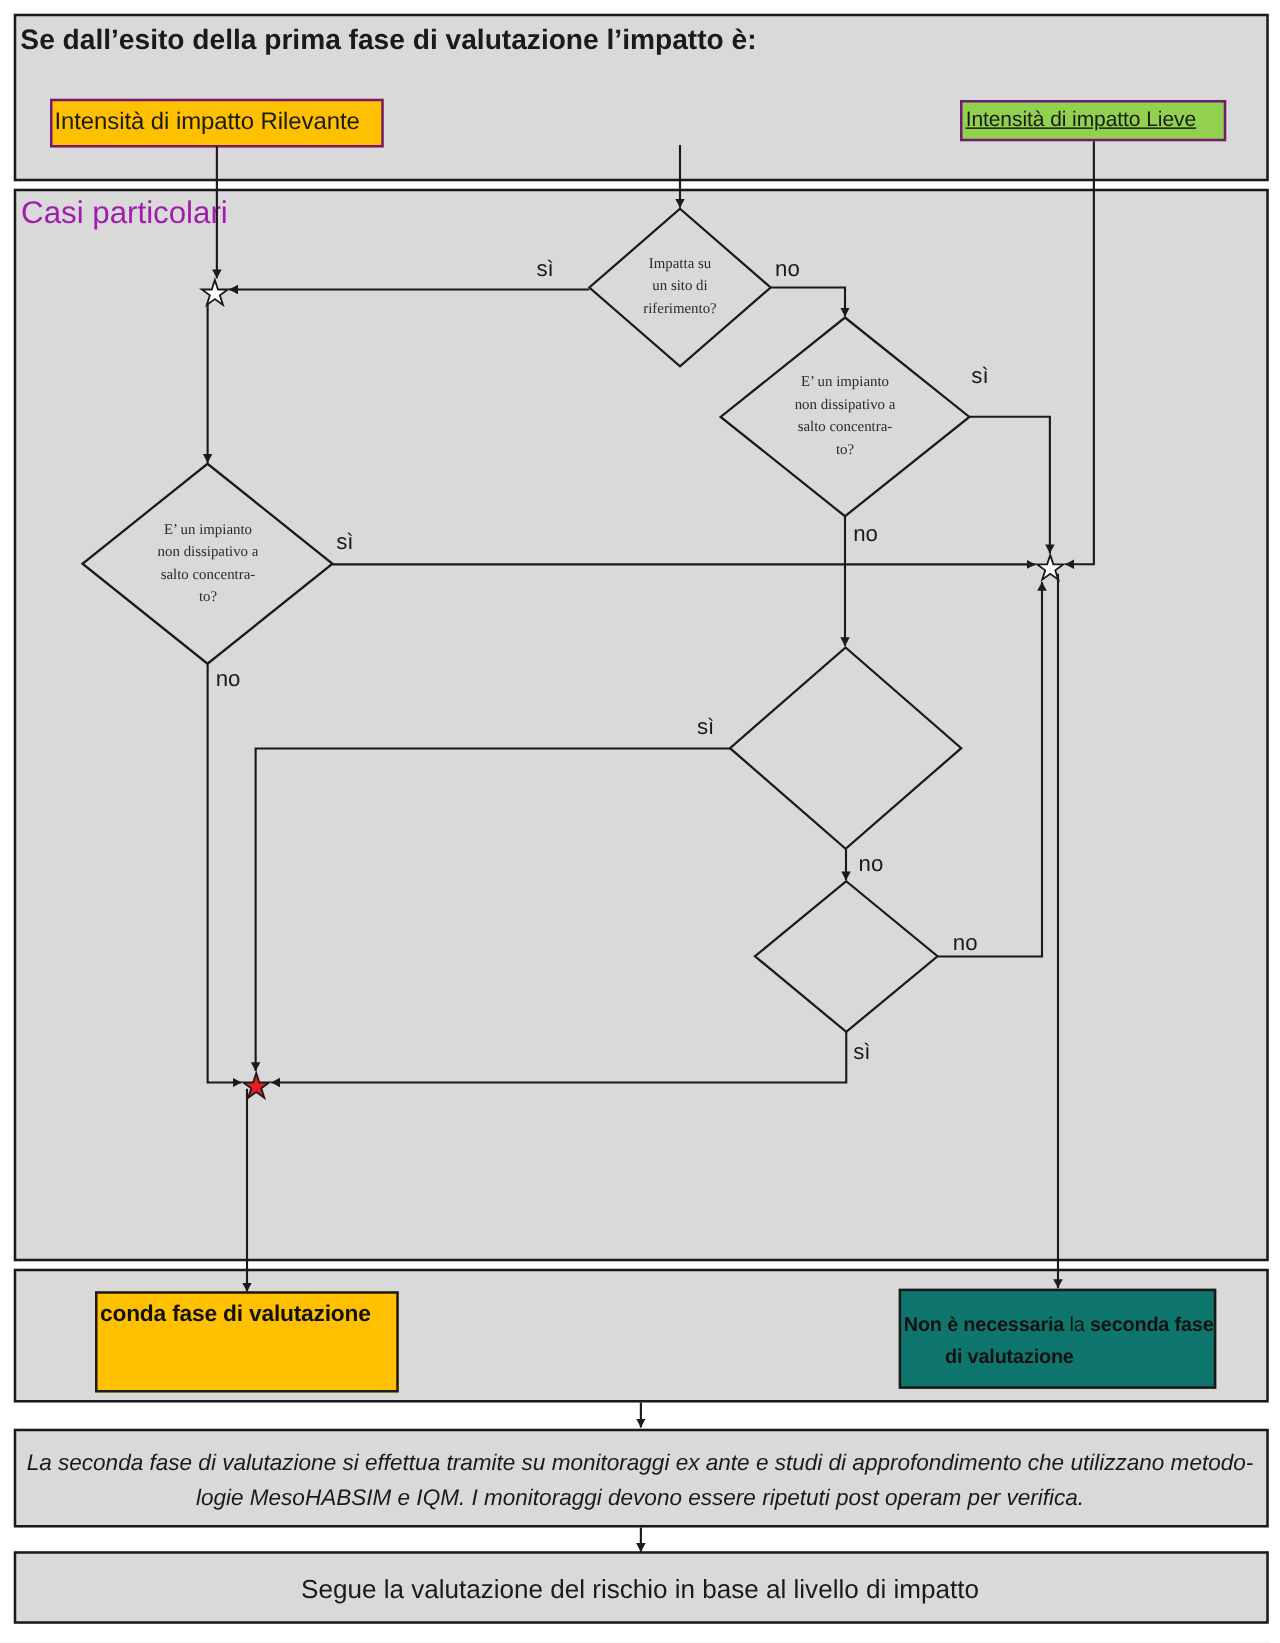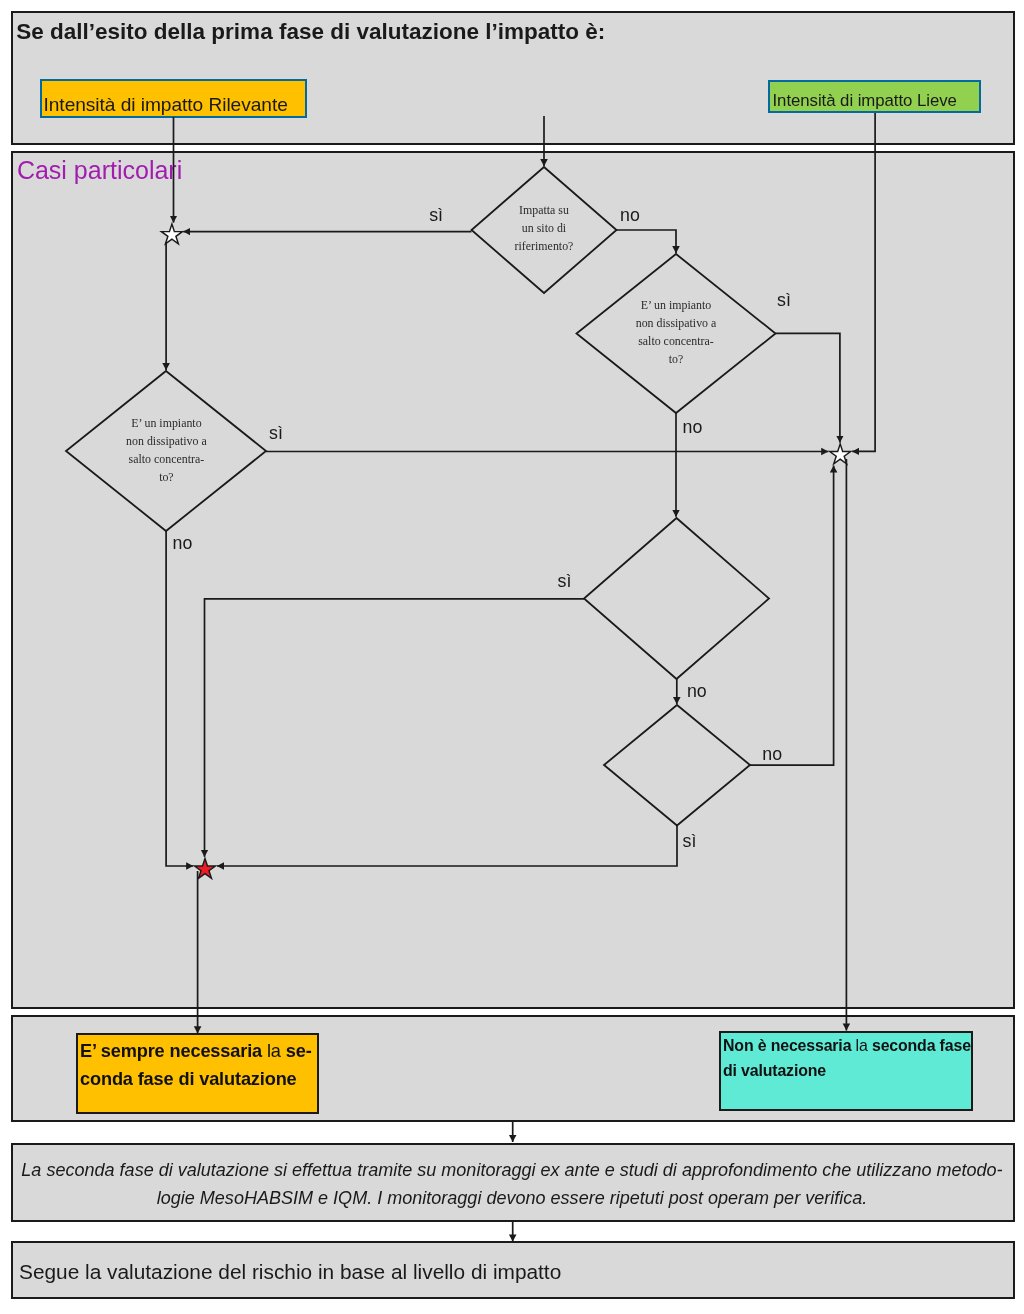--- a/index.html
+++ b/index.html
@@ -10,22 +10,22 @@
   #root{position:relative;width:1024px;height:920px;background:#ffffff;}
   
   .p1title,.p2title,.dtext,.elabel,.p4,.p5,.ibox>span,.rbox p{
       -webkit-font-smoothing:antialiased;
       transform:translateZ(0);}
 
   .panel{position:absolute;background:#d9d9d9;border:2px solid #1a1a1a;box-sizing:border-box;}
 
   svg#wires{position:absolute;left:0;top:0;width:1024px;height:1314px;pointer-events:none;z-index:5;}
 
-  .ibox{position:absolute;box-sizing:border-box;border:2px solid #0369a1;z-index:3;
-        display:flex;align-items:flex-end;}
+  .ibox{position:absolute;box-sizing:border-box;border:2px solid #701a75;z-index:3;
+        display:flex;align-items:center;}
   .ibox > span{display:block;width:100%;white-space:nowrap;
         font-size:18.9px;color:#1a1a1a;letter-spacing:-0.05px;}
 
   .rbox{position:absolute;box-sizing:border-box;border:2px solid #1a1a1a;z-index:3;}
   .rbox p{margin:0;font-size:16.6px;line-height:26px;color:#111;letter-spacing:-0.15px;
           white-space:nowrap;}
   .rbox b{font-weight:700;}
 
   .p1title{position:absolute;font-size:22.5px;line-height:28px;font-weight:700;
            color:#1a1a1a;z-index:3;white-space:nowrap;}
@@ -33,34 +33,34 @@
            white-space:nowrap;}
 
   .dtext{position:absolute;z-index:6;text-align:center;font-size:11.9px;line-height:18px;
          color:#2b2b2b;white-space:nowrap;font-family:Liberation Serif, serif;}
 
   .elabel{position:absolute;z-index:6;font-size:17.8px;line-height:20px;color:#1a1a1a;
           white-space:nowrap;}
 
   .p4{position:absolute;z-index:3;text-align:center;font-style:italic;
       font-size:18.05px;line-height:27.8px;color:#1a1a1a;}
-  .p5{position:absolute;z-index:3;font-size:20.85px;color:#1a1a1a;}
+  .p5{position:absolute;z-index:3;text-align:center;font-size:20.85px;color:#1a1a1a;}
 </style>
 </head>
 <body>
 
 <div id="root">
 
   <div class="panel" style="left:11px;top:11px;width:1004px;height:134px;"></div>
   <div class="p1title" style="left:16.3px;top:17.5px;">Se dall’esito della prima fase di valutazione l’impatto è:</div>
 
   <div class="ibox" style="left:40px;top:78.5px;width:267px;height:39.5px;background:#ffc000;">
     <span style="font-size:19.15px;padding-left:1.5px;position:relative;top:-0.2px;">Intensità di impatto Rilevante</span>
   </div>
-  <div class="ibox" style="left:768px;top:79.5px;width:213px;height:33.5px;background:#92d050;">
+  <div class="ibox" style="left:768px;top:79.5px;width:213px;height:33.5px;background:#92d050;text-decoration:underline;">
     <span style="font-size:16.8px;padding-left:2.5px;position:relative;top:-0.3px;">Intensità di impatto Lieve</span>
   </div>
 
   <div class="panel" style="left:11px;top:151px;width:1004px;height:858px;"></div>
   <div class="p2title" style="left:16.9px;top:157.1px;">Casi particolari</div>
 
   <div class="dtext" style="left:479px;top:201.4px;width:130px;">
     <div>Impatta  su</div>
     <div>un sito di</div>
     <div>riferimento?</div>
@@ -90,28 +90,27 @@
   <div class="elabel" style="left:172.5px;top:533.4px;">no</div>
   <div class="elabel" style="left:557.6px;top:570.7px;">sì</div>
   <div class="elabel" style="left:686.9px;top:680.5px;">no</div>
   <div class="elabel" style="left:682.6px;top:830.6px;">sì</div>
   <div class="elabel" style="left:762.3px;top:743.6px;">no</div>
 
   <div class="panel" style="left:11px;top:1014.5px;width:1004px;height:107.5px;"></div>
 
   <div class="rbox" style="left:76px;top:1033px;width:243px;height:81px;background:#ffc000;
               padding:1.7px 0 0 2px;font-size:18.2px;line-height:28.7px;">
-    <p style="font-size:inherit;line-height:inherit;"><b>E’ sempre necessaria </b><span>la </span><b>se-</b></p>
     <p style="font-size:inherit;line-height:inherit;"><b>conda fase di valutazione</b></p>
   </div>
 
-  <div class="rbox" style="left:719px;top:1031px;width:254px;height:80px;background:#5eead4;
-              padding:1px 0 0 2px;font-size:15.9px;line-height:24.7px;">
+  <div class="rbox" style="left:719px;top:1031px;width:254px;height:80px;background:#0f766e;
+              padding:16px 0 0 2px;font-size:15.9px;line-height:24.7px;">
     <p style="font-size:inherit;line-height:inherit;"><b>Non è necessaria </b><span>la </span><b>seconda fase</b></p>
-    <p style="font-size:inherit;line-height:inherit;"><b>di valutazione</b></p>
+    <p style="font-size:inherit;line-height:inherit;margin-left:33px;"><b>di valutazione</b></p>
   </div>
 
   <div class="panel" style="left:11px;top:1143px;width:1004px;height:79px;"></div>
   <div class="p4" style="left:19px;top:1157px;width:986px;">
     <div>La seconda fase di valutazione si effettua tramite su monitoraggi ex ante e  studi di approfondimento che utilizzano metodo-</div>
     <div>logie MesoHABSIM e IQM. I monitoraggi devono essere ripetuti post operam per verifica.</div>
   </div>
 
   <div class="panel" style="left:11px;top:1241px;width:1004px;height:58px;"></div>
   <div class="p5" style="left:19px;top:1260px;width:986px;">Segue la valutazione del rischio in base al livello di impatto</div>

